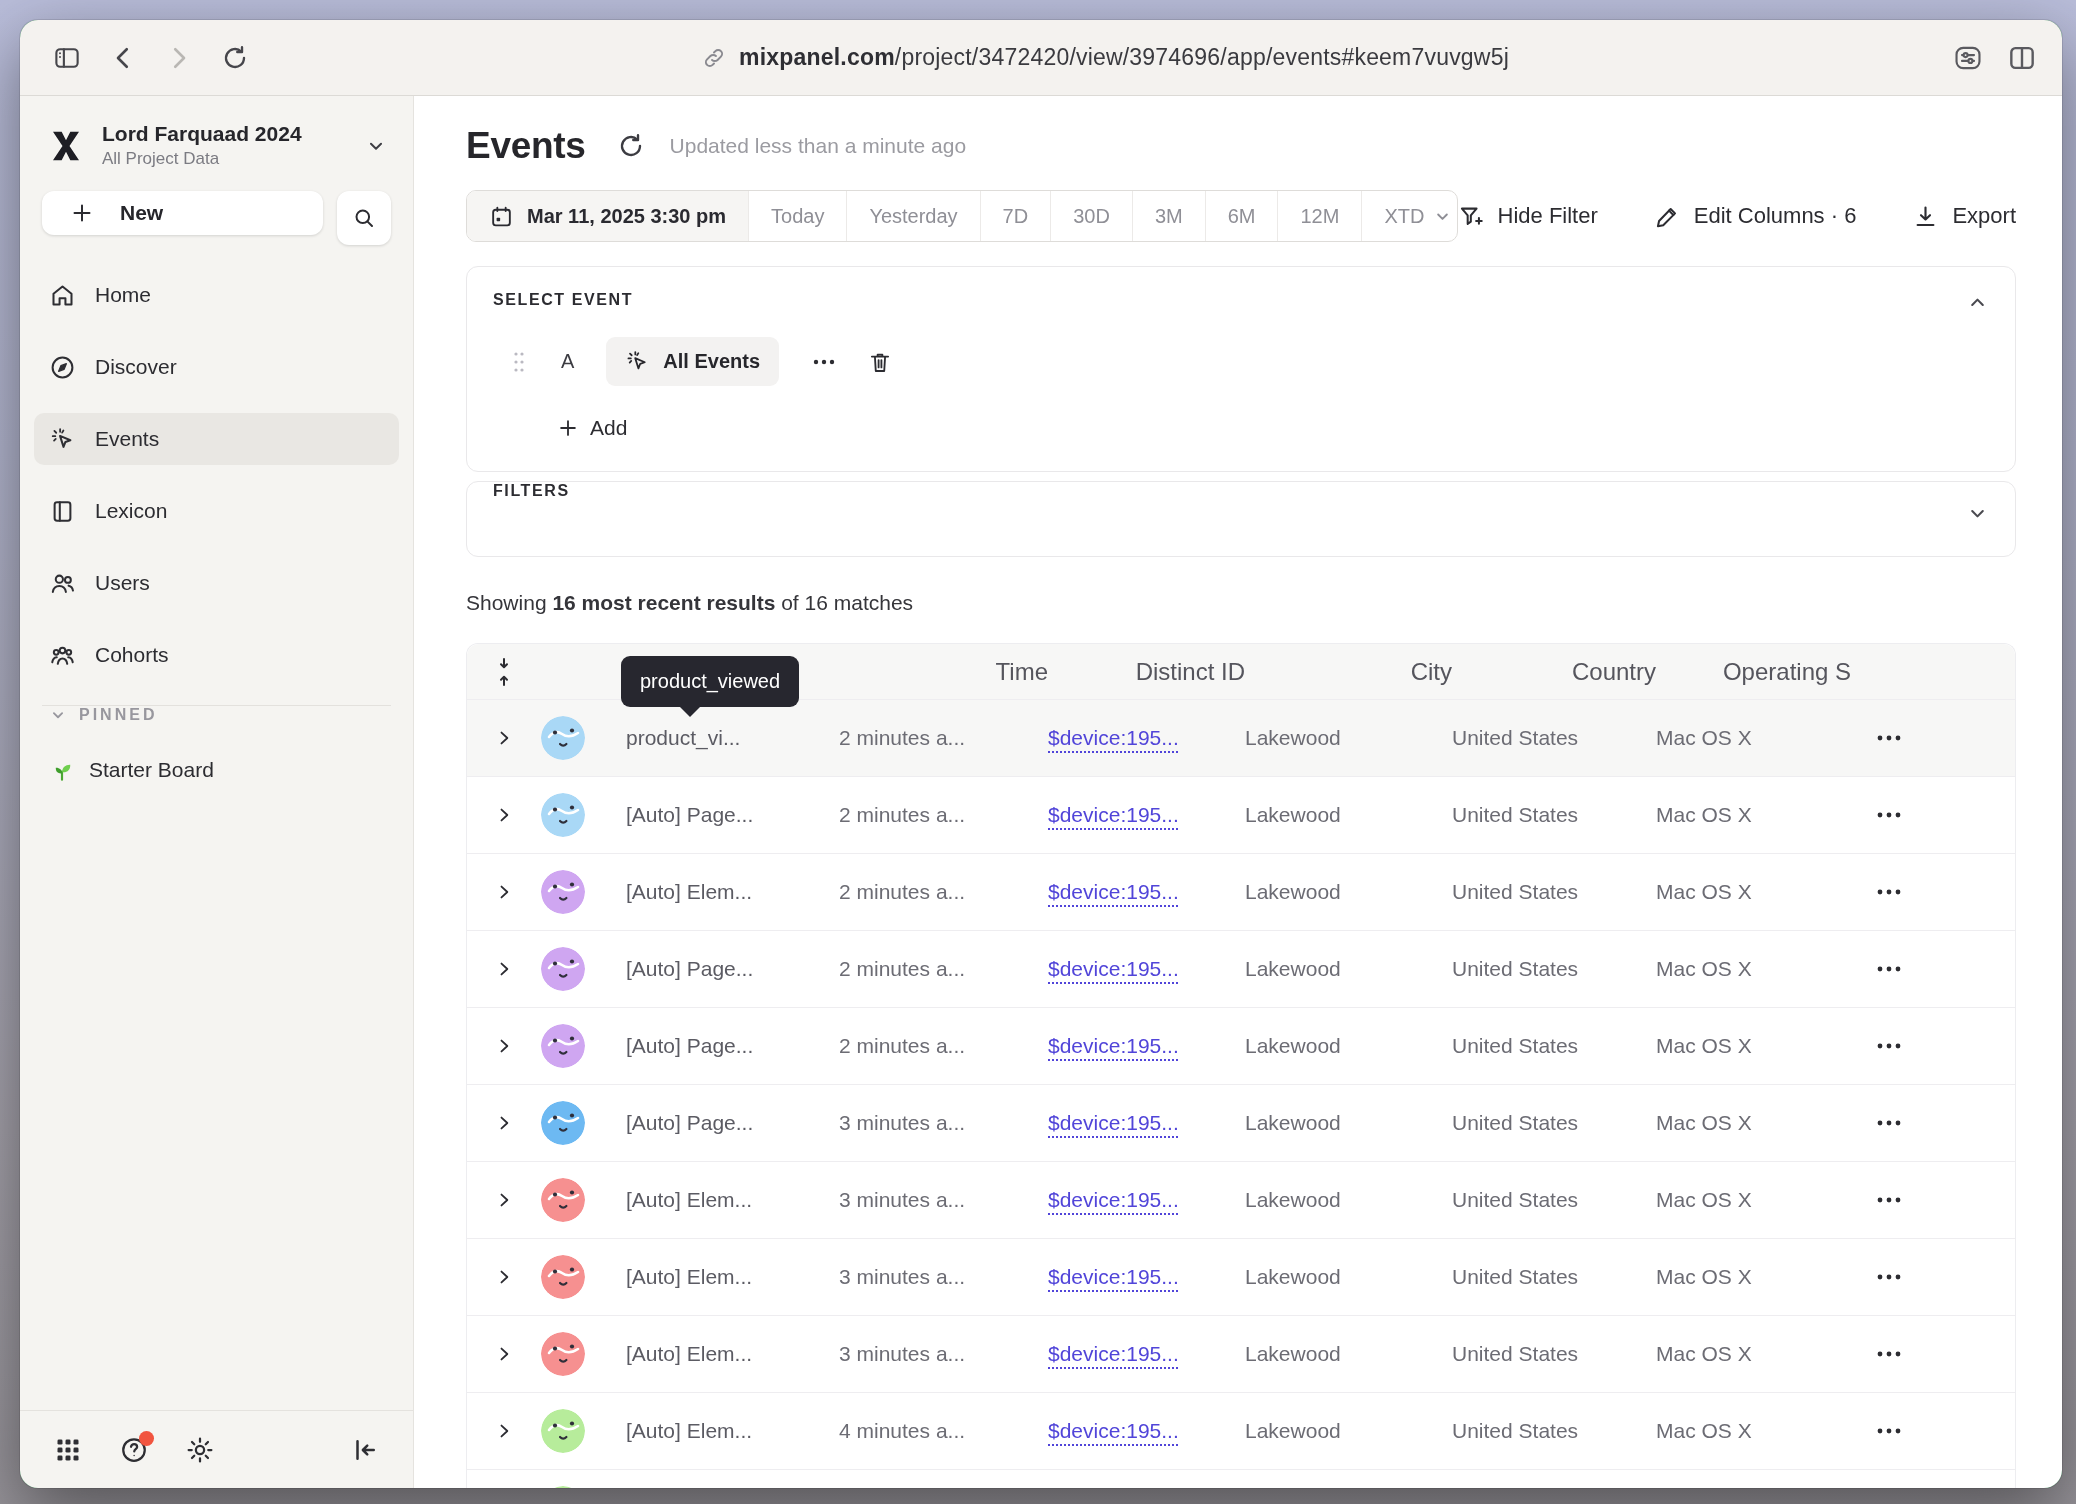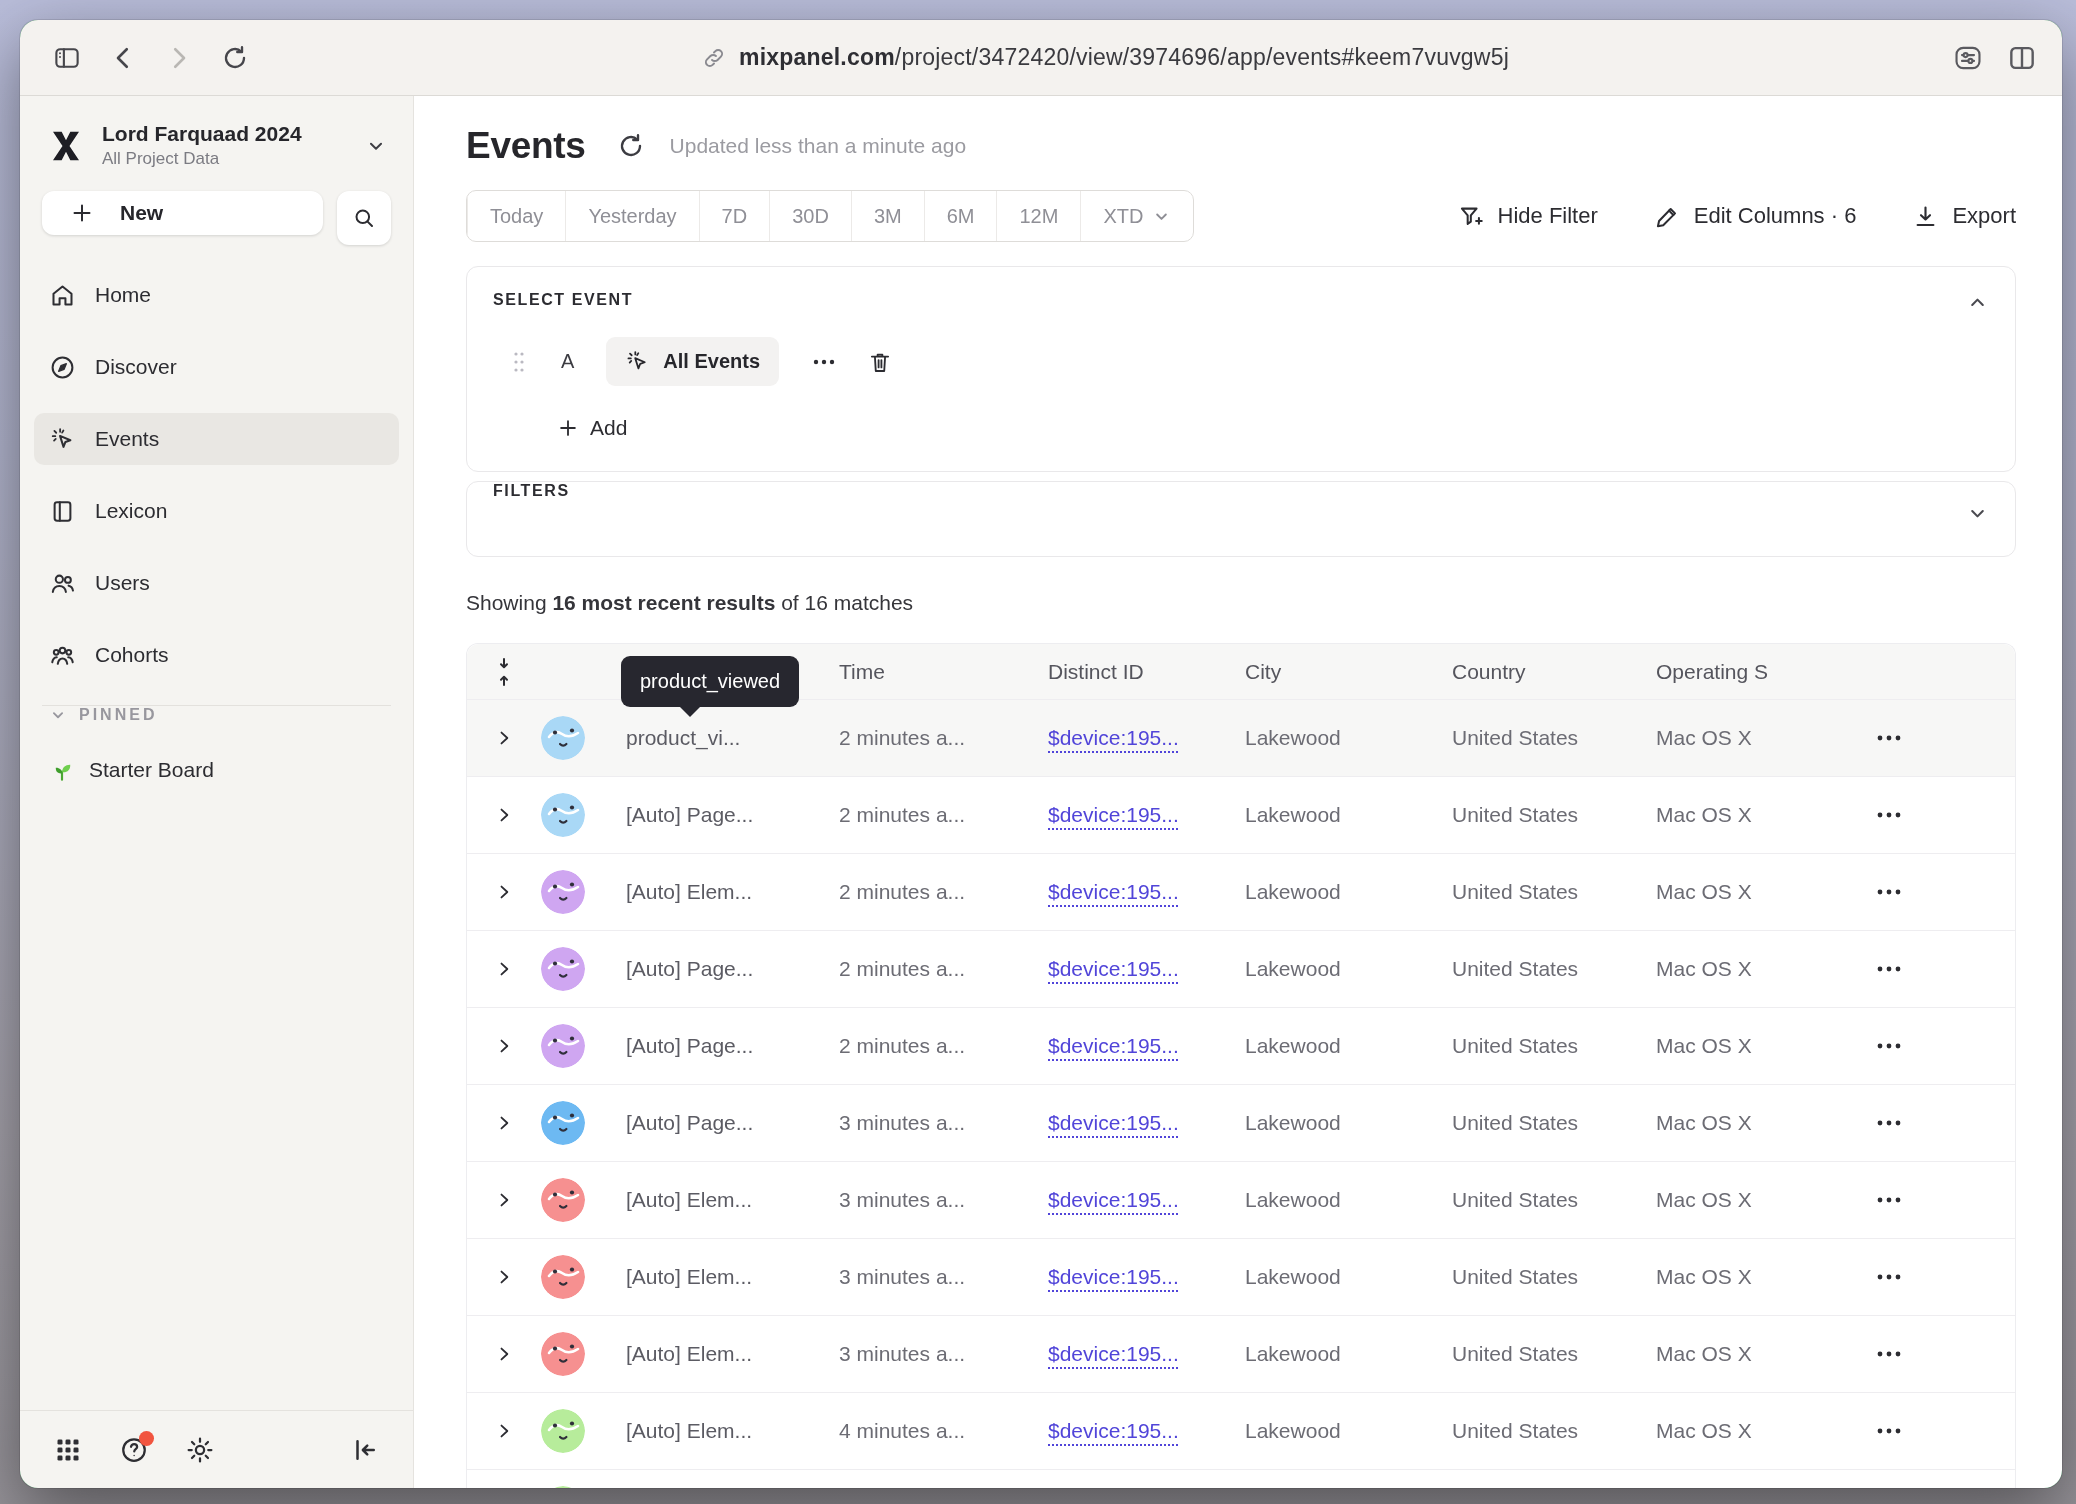--- a/index.html
+++ b/index.html
@@ -103,21 +103,21 @@
   .add-row { margin-top:30px; margin-left:64px; display:inline-flex; align-items:center; gap:11px;
     font-size:21px; font-weight:500; color:#2c2c31; cursor:pointer; }
   .add-row svg { width:22px; height:22px; }
   .filters-card { margin-top:9px; height:76px; display:flex; align-items:flex-start; padding:0 26px; }
   .filters-card .card-chevron { top:20px; }
   
   .results-line { margin-top:34px; font-size:21px; color:#35353a; }
   .results-line b { font-weight:700; }
   .table { margin-top:28px; border:1px solid #ededf0; border-bottom:none; border-radius:12px 12px 0 0; position:relative; }
   .grid-row { display:grid; grid-template-columns:74px 85px 213px 209px 197px 207px 204px 195px 1fr; align-items:center; }
-  .thead { height:55px; background:#f7f7f6; border-radius:12px 12px 0 0; font-size:21px; font-weight:500; color:#55555d; }
+  .thead { height:55px; background:#f7f7f6; border-radius:12px 12px 0 0; font-size:24px; font-weight:500; color:#55555d;text-align:right; }
   .sort-icon { width:26px; height:30px; color:#2c2c31; justify-self:center; cursor:pointer; }
   .th { cursor:pointer; }
   .trow { height:77px; border-top:1px solid #eeedf0; font-size:21px; color:#6c6c74; background:#fff; }
   .trow.hl { background:#f7f7f6; }
   .expander { width:20px; height:20px; color:#2b2b31; justify-self:center; cursor:pointer; }
   .avatar { width:44px; height:44px; border-radius:50%; overflow:hidden; }
   .avatar svg { width:100%; height:100%; display:block; }
   .event-cell { color:#5b5b63; }
   .did-link { color:#5145d9; text-decoration:underline dotted; text-decoration-thickness:2px; text-underline-offset:6px; cursor:pointer; }
   .more-btn { width:36px; height:24px; color:#2c2c31; margin-left:20px; cursor:pointer; }
@@ -331,20 +331,28 @@
         <h1 class="page-title">Events</h1>
         <svg class="refresh-btn" viewBox="0 0 24 24" fill="none" stroke="currentColor" stroke-width="1.9" stroke-linecap="round" stroke-linejoin="round">
             <path d="M19.2 12a7.2 7.2 0 1 1-2.2-5.2"></path>
             <path d="M17.6 3.4v3.8h-3.8"></path>
           </svg>
         <span class="updated">Updated less than a minute ago</span>
       </div>
 
       <div class="toolbar-row">
         <div class="date-control">
+          <div class="seg date-seg">
+            <svg viewBox="0 0 24 24" fill="none" stroke="currentColor" stroke-width="1.8" stroke-linecap="round">
+                <rect x="4" y="5.5" width="16" height="15" rx="2.5"></rect>
+                <path d="M8 3.5v3.2M16 3.5v3.2"></path>
+                <rect x="7.3" y="13.2" width="3.4" height="3.4" rx=".7" fill="currentColor" stroke="none"></rect>
+              </svg>
+            <span>Mar 11, 2025 3:30 pm</span>
+          </div>
 
         <div class="seg">
     <span class="seg-label">Today</span>
 
   </div>
             <div class="seg">
     <span class="seg-label">Yesterday</span>
 
   </div>
             <div class="seg">

